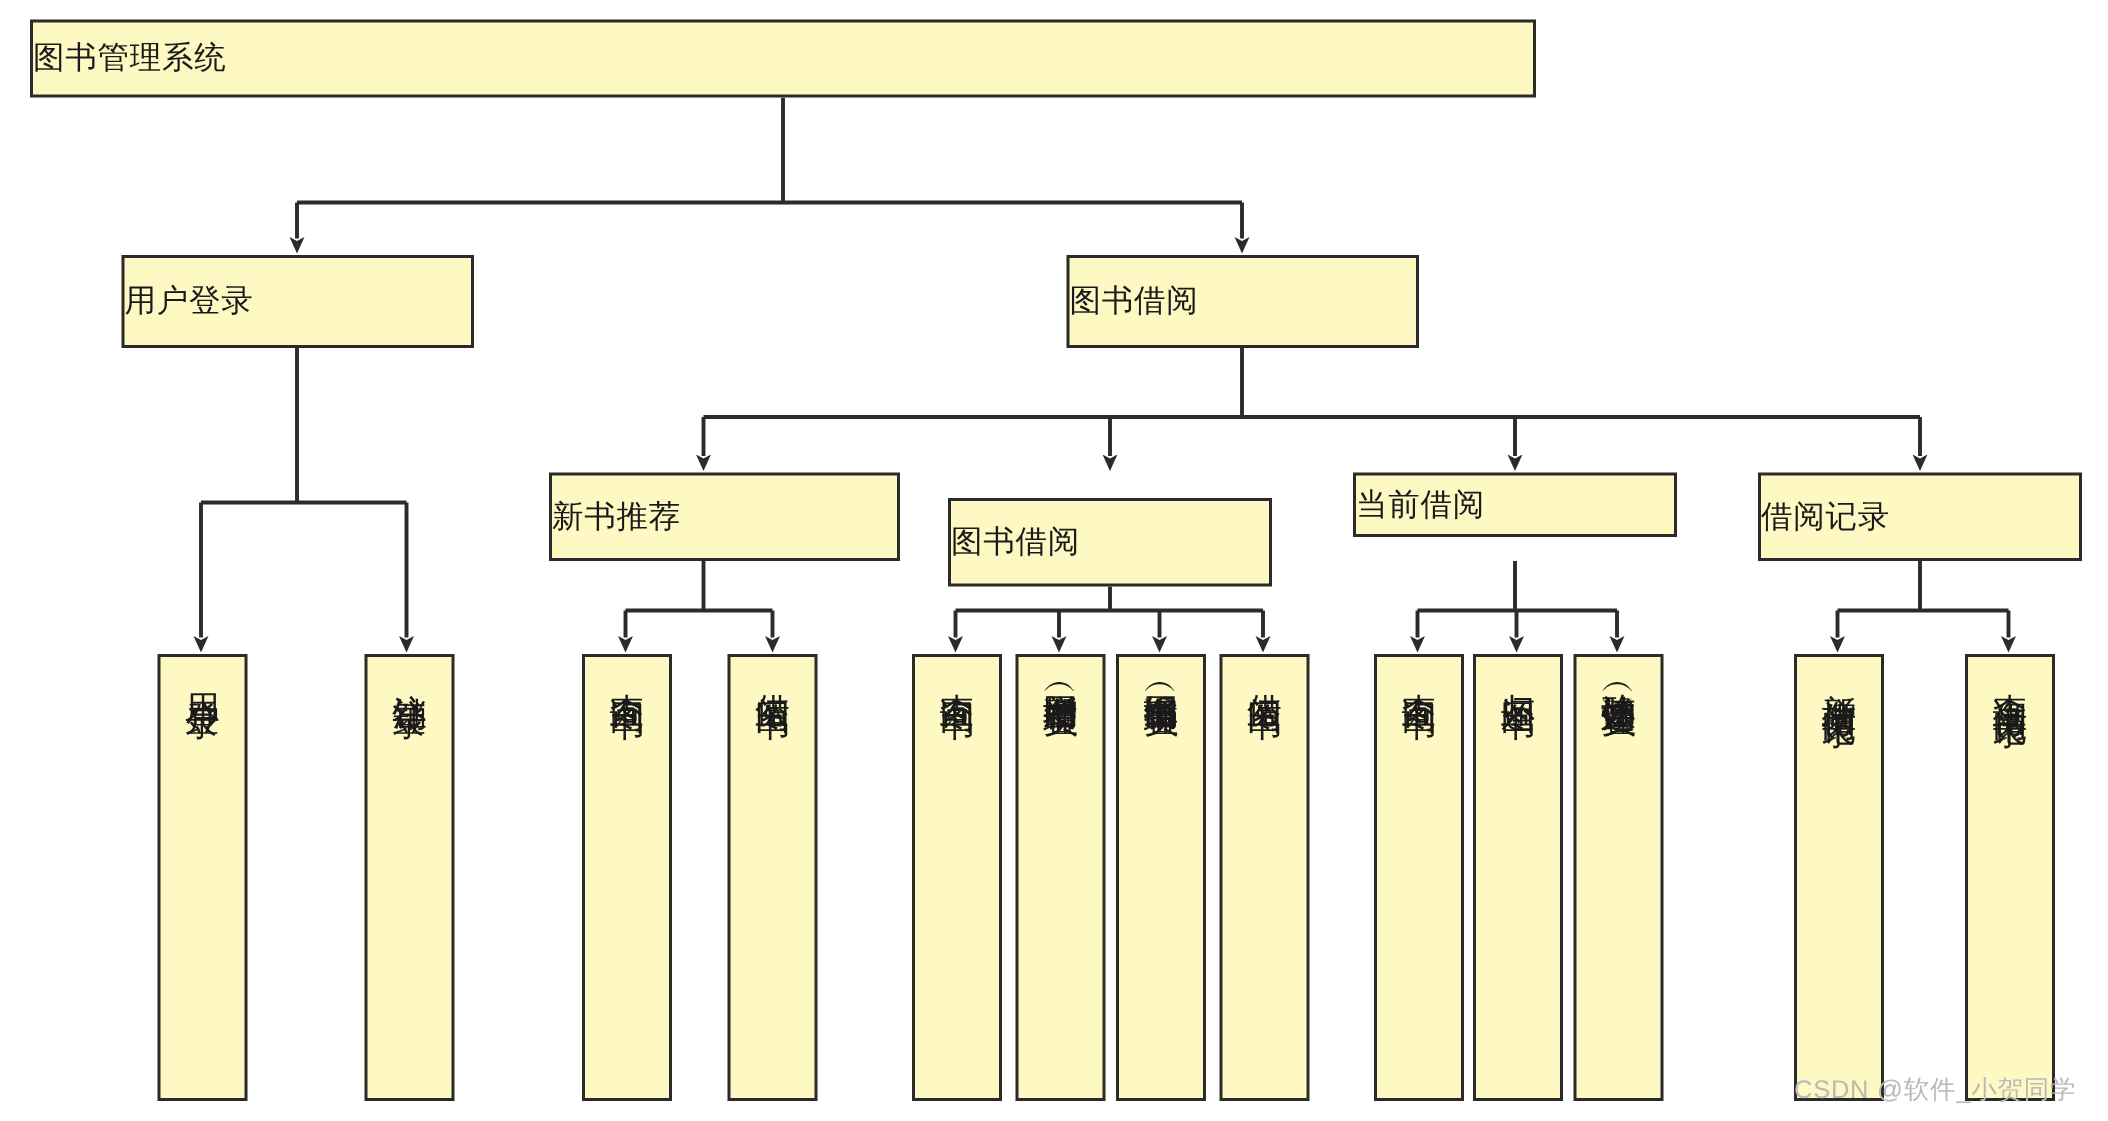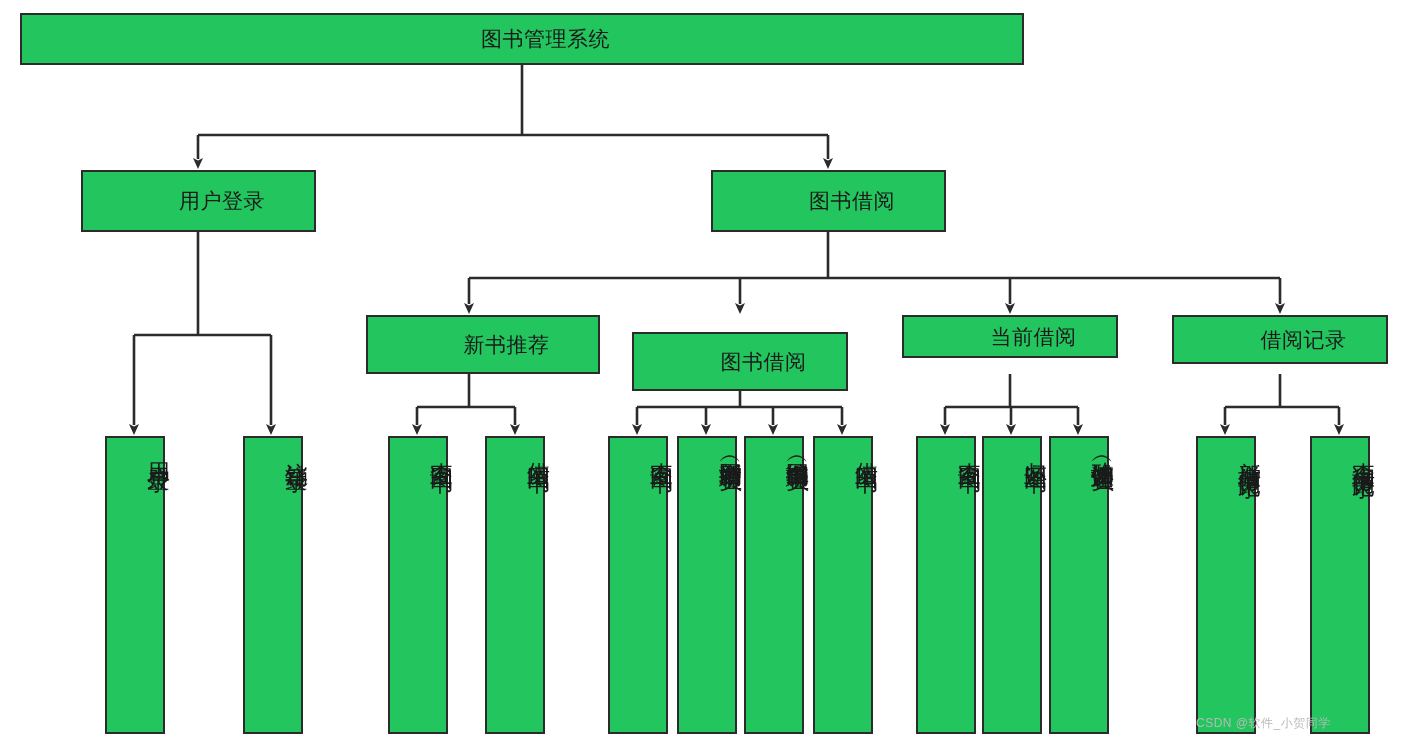--- a/index.html
+++ b/index.html
@@ -21,27 +21,25 @@
     position: absolute;
     left: 0;
     top: 0;
     width: 1405px;
     height: 747px;
     pointer-events: none;
   }
   .node {
     position: absolute;
     box-sizing: border-box;
-    background: #22c55e;
+    background: #fef9c3;
     border: 2px solid #2b2b2b;
     display: flex;
     align-items: center;
-    justify-content: center;
     color: #1a1a1a;
-    padding-left: 47px;
   }
   .node .label {
     display: block;
     text-align: center;
     line-height: 1.12;
     white-space: pre;
   }
   .node.horiz .label {
     font-size: 21px;
     letter-spacing: 0.5px;
@@ -57,21 +55,21 @@
     letter-spacing: 3px;
     line-height: 1;
     margin: 0 auto;
   }
   .node.vert.tall-text .label {
     font-size: 23px;
     letter-spacing: 1px;
   }
   .watermark {
     position: absolute;
-    font-size: 12px;
+    font-size: 17px;
     color: #b9b9b9;
     white-space: nowrap;
     letter-spacing: 0.5px;
   }
 </style>
 </head>
 <body>
 
 <div id="canvas">
   <svg id="wires" viewBox="0 0 1405 747">
@@ -128,21 +126,21 @@
       </div>
       <div class="node horiz" style="left: 366px; top: 315px; width: 234px; height: 59px;">
         <span class="label">新书推荐</span>
       </div>
       <div class="node horiz" style="left: 632px; top: 332px; width: 216px; height: 59px;">
         <span class="label">图书借阅</span>
       </div>
       <div class="node horiz" style="left: 902px; top: 315px; width: 216px; height: 43px;">
         <span class="label">当前借阅</span>
       </div>
-      <div class="node horiz" style="left: 1172px; top: 315px; width: 216px; height: 49px;">
+      <div class="node horiz" style="left: 1172px; top: 315px; width: 216px; height: 59px;">
         <span class="label">借阅记录</span>
       </div>
       <div class="node vert" style="left: 105px; top: 436px; width: 60px; height: 298px;">
         <span class="label">用户登录</span>
       </div>
       <div class="node vert" style="left: 243px; top: 436px; width: 60px; height: 298px;">
         <span class="label">注销登录</span>
       </div>
       <div class="node vert" style="left: 388px; top: 436px; width: 60px; height: 298px;">
         <span class="label">查询图书</span>

